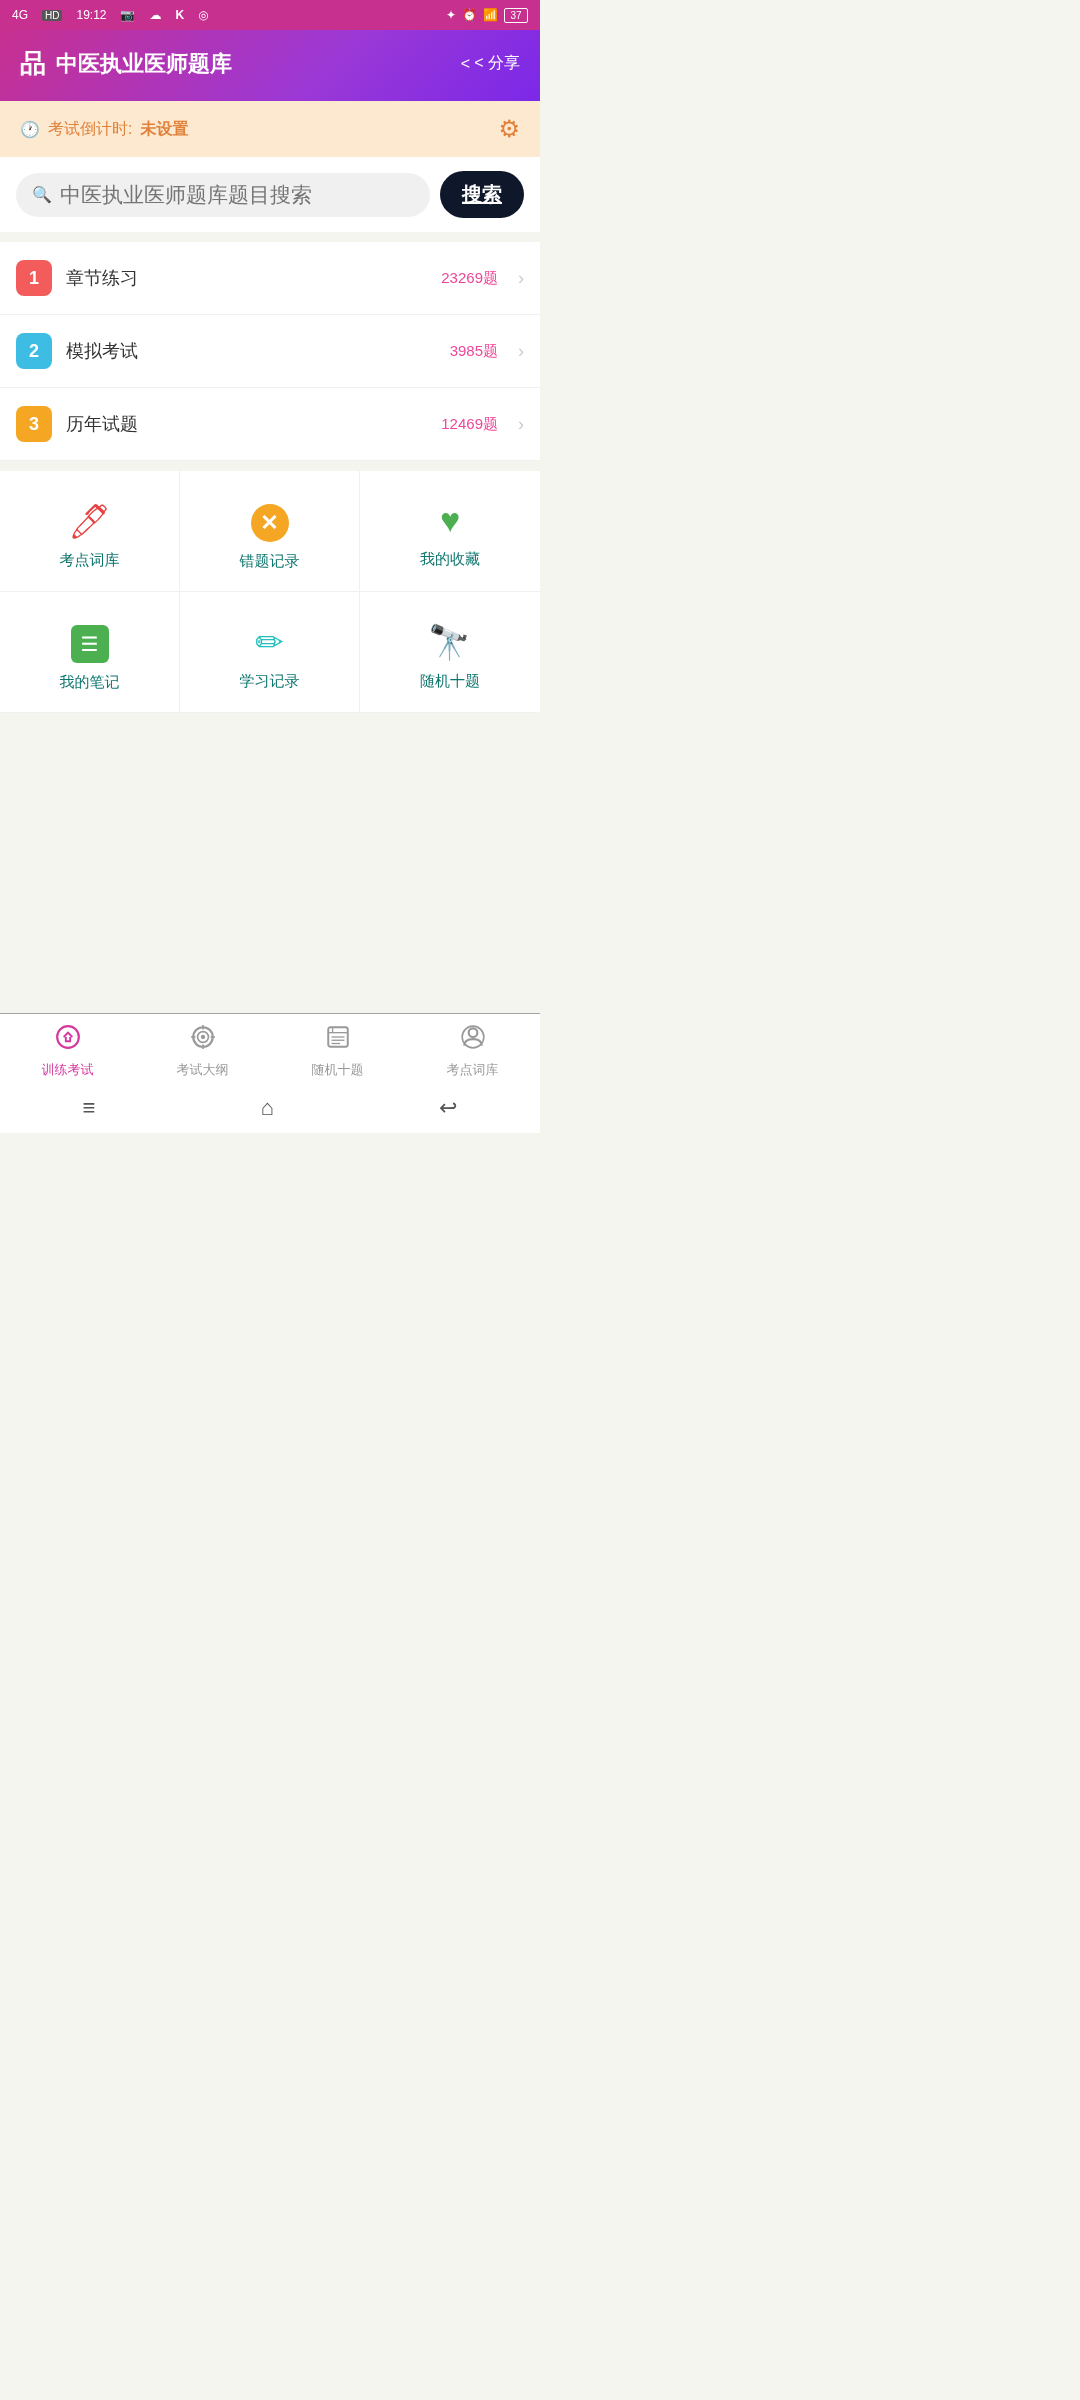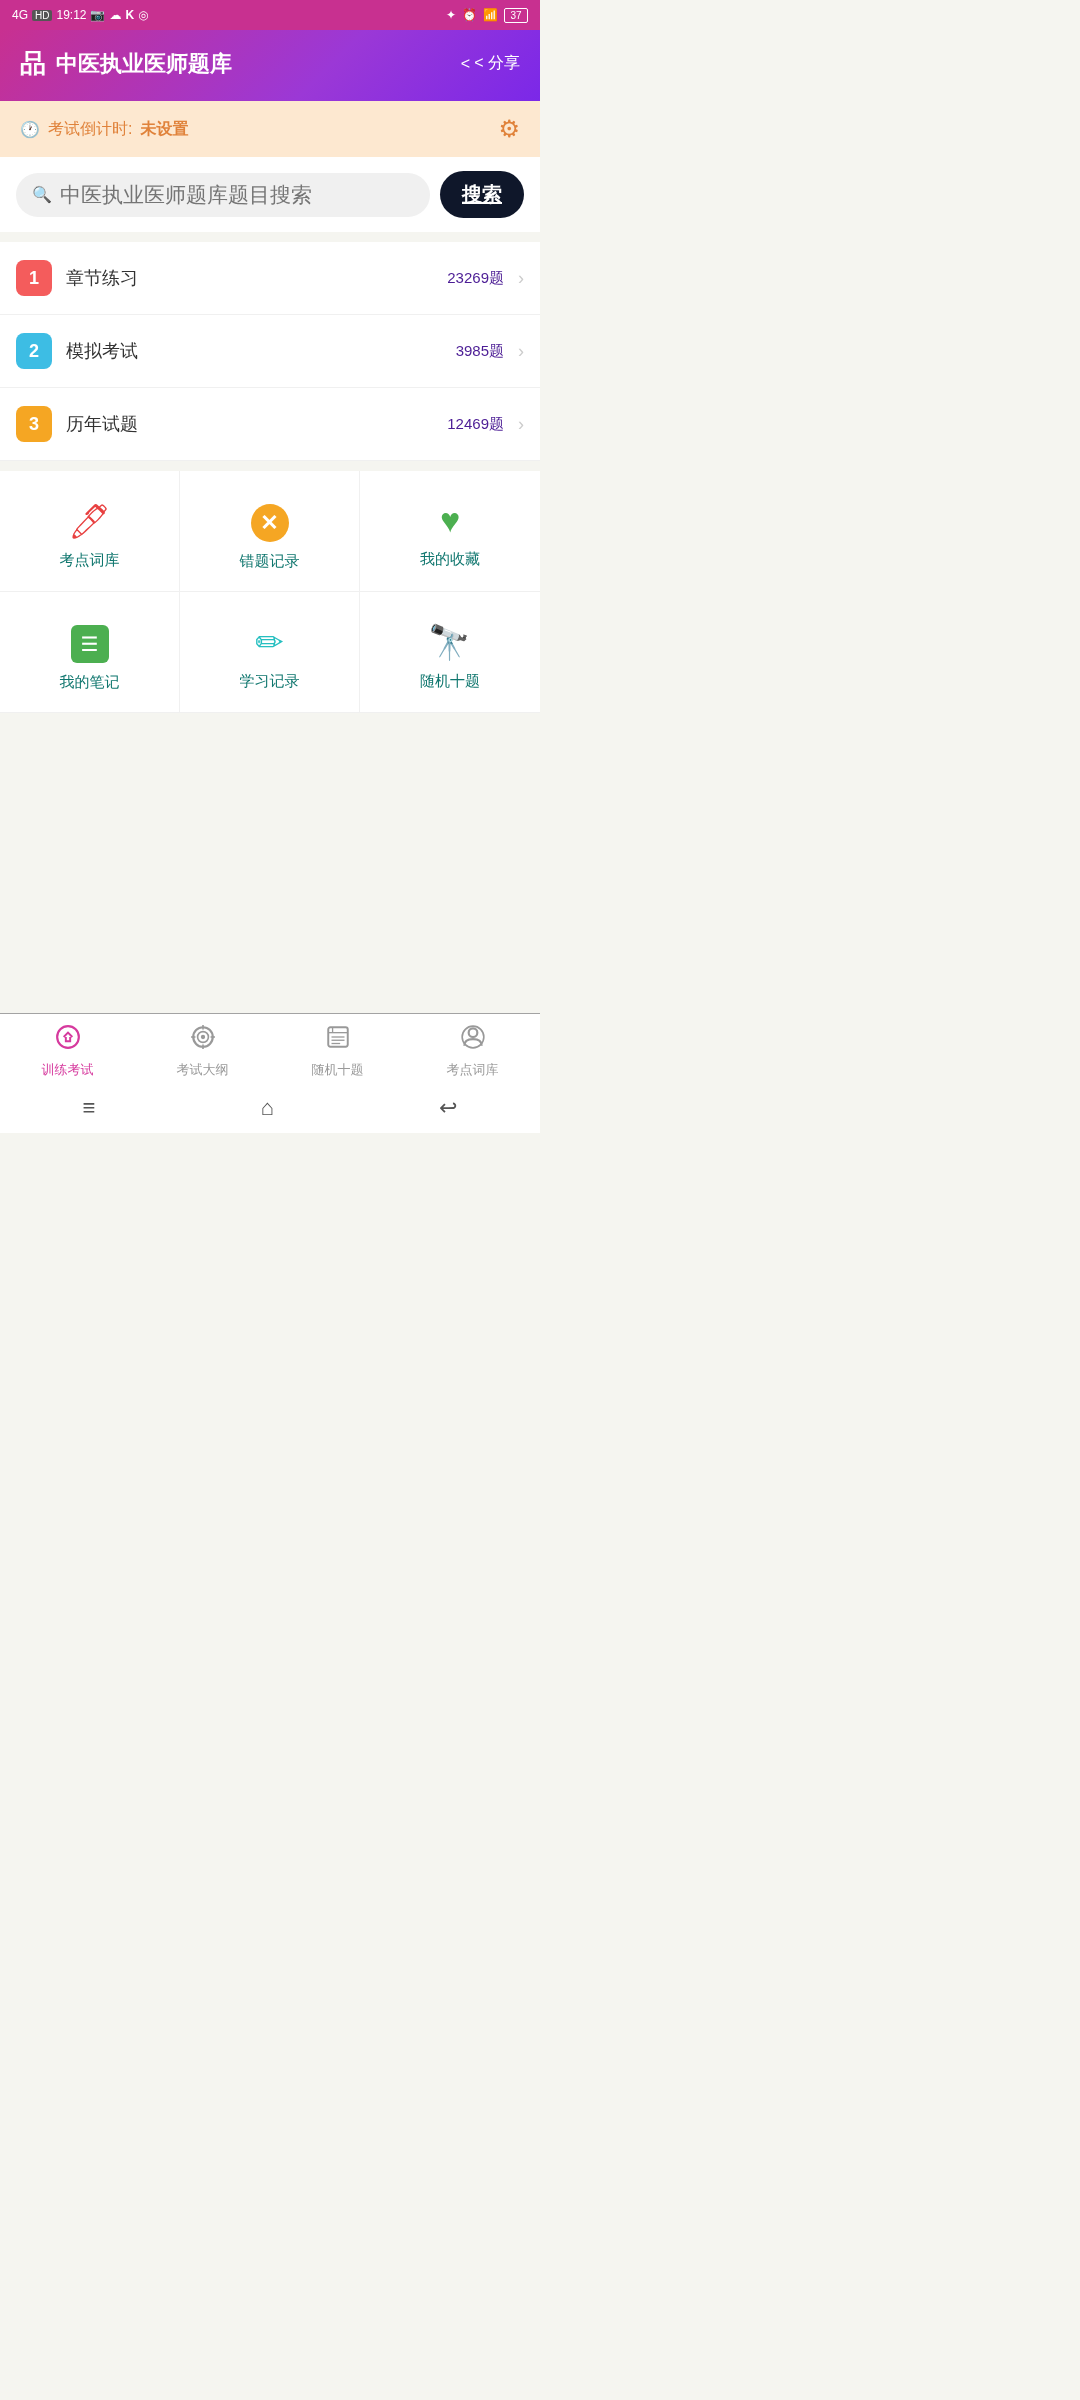--- a/index.html
+++ b/index.html
@@ -16,21 +16,21 @@
     .status-bar {
       background: #c83090;
       height: 30px;
       display: flex;
       align-items: center;
       justify-content: space-between;
       padding: 0 12px;
       color: white;
       font-size: 12px;
     }
-    .status-left { display: flex; align-items: center; gap: 4px; }
+    .status-left { display: flex; align-items: center; gap: 14px; }
     .status-right { display: flex; align-items: center; gap: 6px; }
     .battery-box {
       border: 1.5px solid white;
       border-radius: 2px;
       padding: 1px 3px;
       font-size: 10px;
       min-width: 24px;
       text-align: center;
     }
 
@@ -145,23 +145,23 @@
     }
     .cat-num-1 { background: #f45c5c; }
     .cat-num-2 { background: #3dbde4; }
     .cat-num-3 { background: #f5a623; }
     .cat-name {
       font-size: 18px;
       color: #333;
       flex: 1;
     }
     .cat-count {
-      color: #4c1d95;
+      color: #ec4899;
       font-size: 15px;
-      margin-right: 14px;
+      margin-right: 20px;
     }
     .cat-arrow {
       color: #ccc;
       font-size: 18px;
     }
 
     
     .feature-grid {
       background: white;
       margin-top: 10px;

